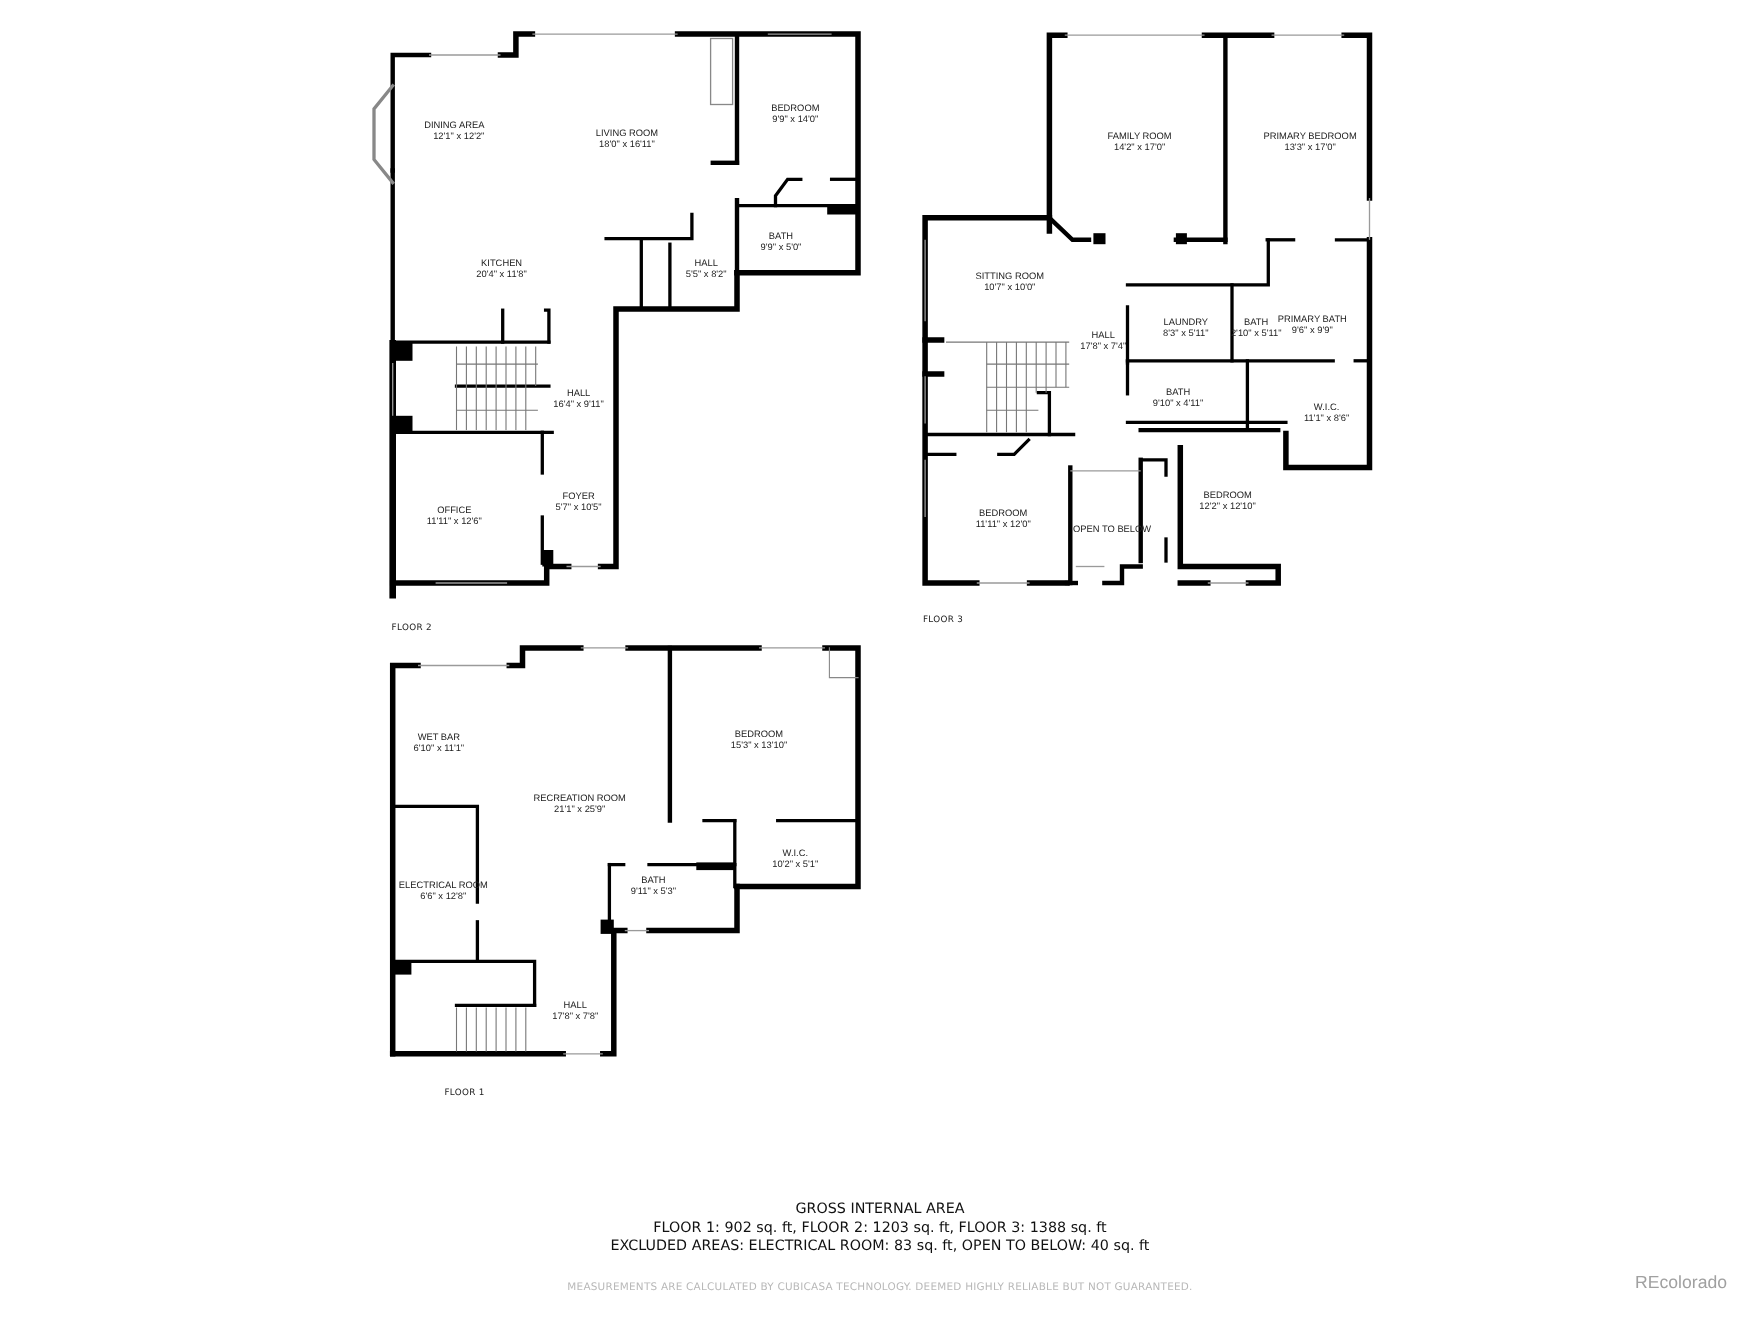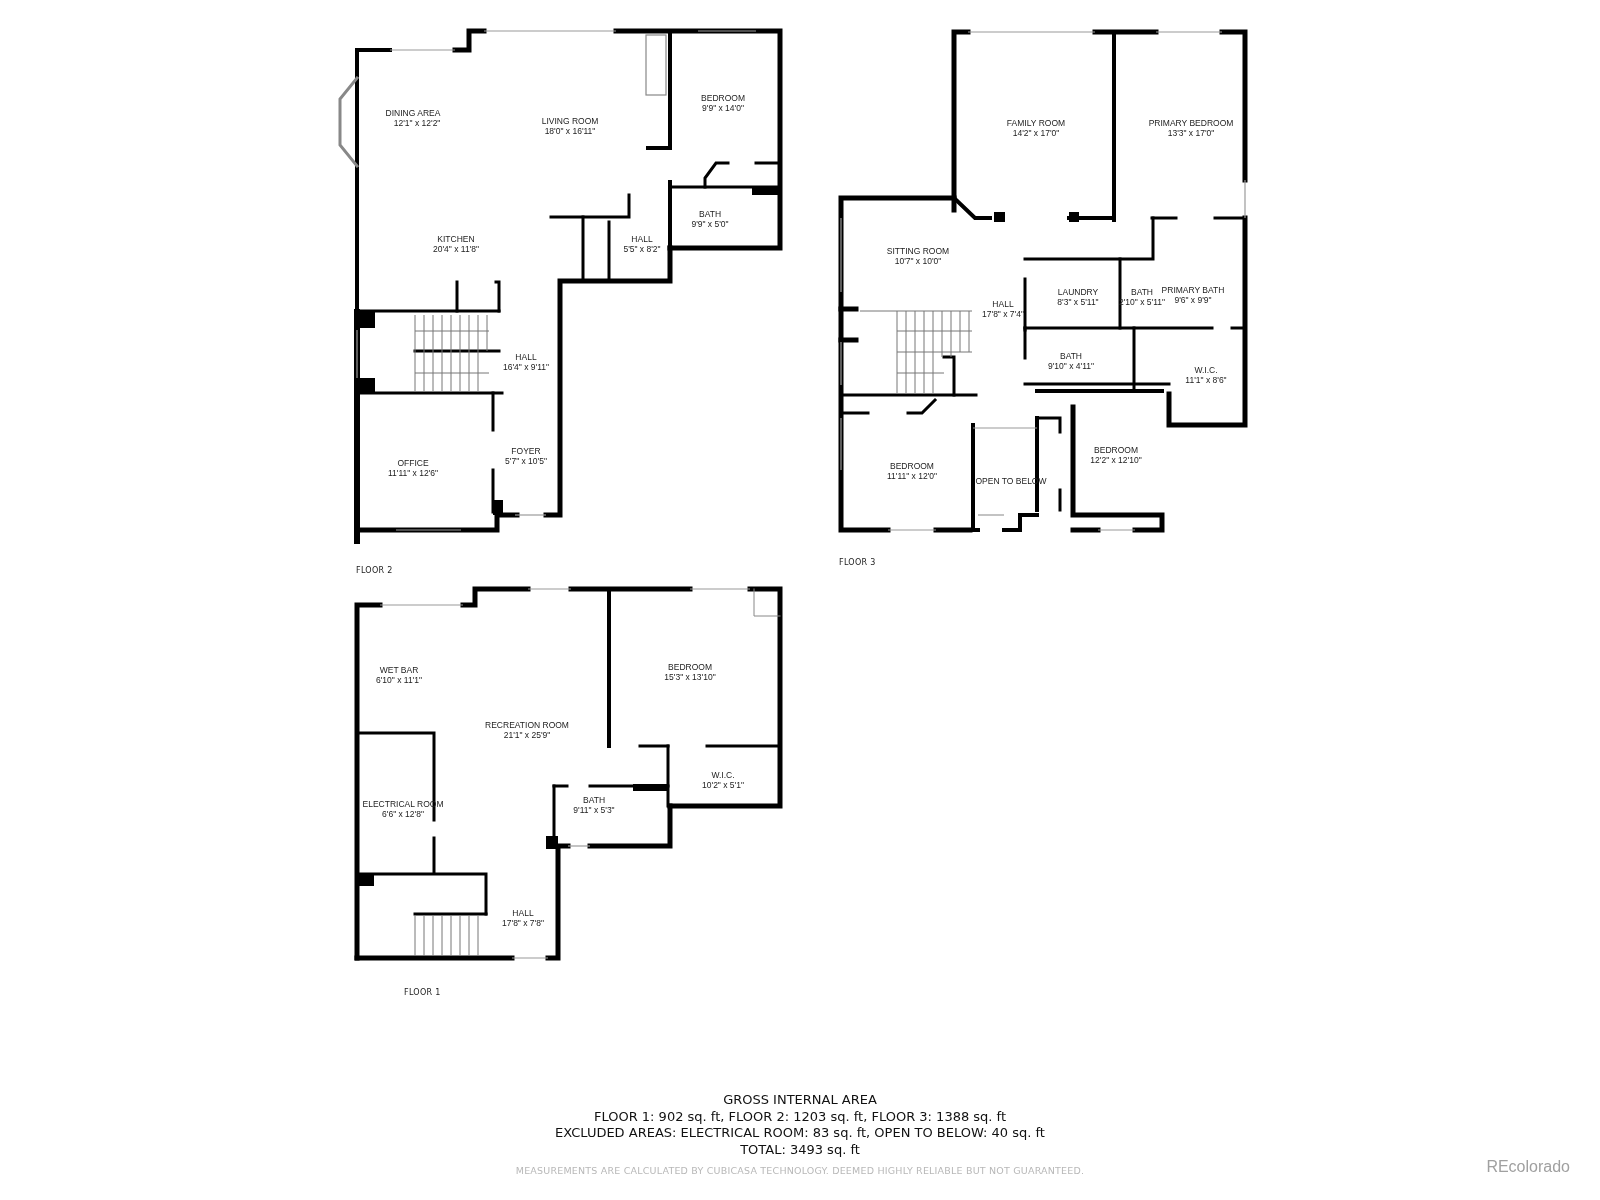--- a/index.html
+++ b/index.html
@@ -204,16 +204,15 @@
 </div>
 
 <div class="floor-label" style="left:356px;top:566px;">FLOOR 2</div>
 <div class="floor-label" style="left:839px;top:558px;">FLOOR 3</div>
 <div class="floor-label" style="left:356px;top:988px;margin-left:48px;">FLOOR 1</div>
 
 <div class="summary">
   <div>GROSS INTERNAL AREA</div>
   <div>FLOOR 1: 902 sq. ft, FLOOR 2: 1203 sq. ft, FLOOR 3: 1388 sq. ft</div>
   <div>EXCLUDED AREAS: ELECTRICAL ROOM: 83 sq. ft, OPEN TO BELOW: 40 sq. ft</div>
-  <div>TOTAL: 3493 sq. ft</div>
 </div>
 <div class="disclaimer">MEASUREMENTS ARE CALCULATED BY CUBICASA TECHNOLOGY. DEEMED HIGHLY RELIABLE BUT NOT GUARANTEED.</div>
 <div class="brand">REcolorado</div>
 
 </body></html>

